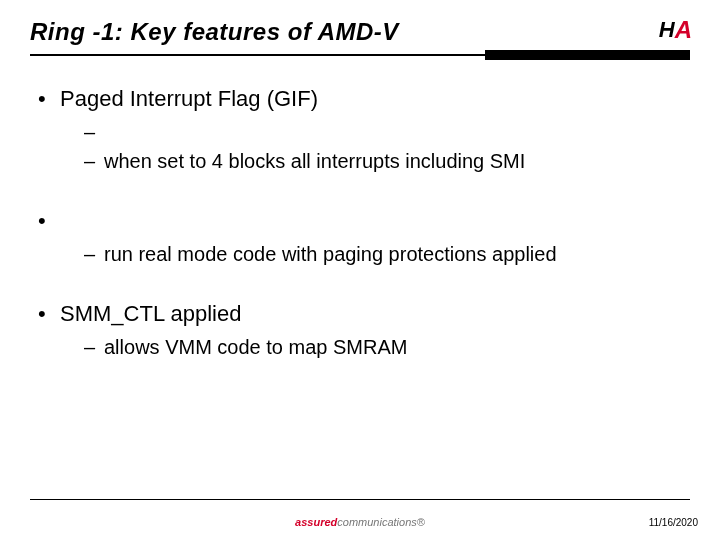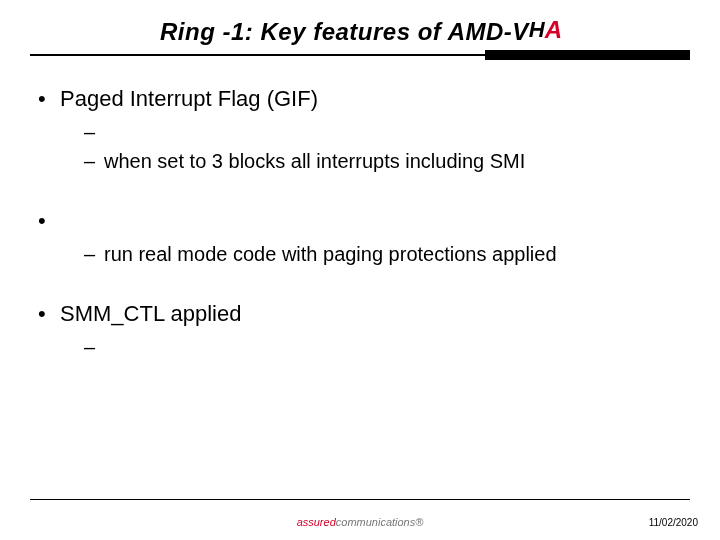--- a/index.html
+++ b/index.html
@@ -6,21 +6,21 @@
   body {
     width: 720px;
     height: 540px;
     background: #fff;
     font-family: Arial, Helvetica, sans-serif;
     position: relative;
     overflow: hidden;
   }
   .header {
     display: flex;
-    justify-content: center;
+    justify-content: space-between;
     align-items: flex-start;
     padding: 18px 30px 0 30px;
   }
   .title {
     font-style: italic;
     font-weight: bold;
     font-size: 24px;
     color: #000;
     letter-spacing: 0.5px;
   }
@@ -123,21 +123,21 @@
     justify-content: center;
     align-items: center;
   }
   .footer-brand {
     font-size: 11px;
     color: #777;
     font-style: italic;
   }
   .footer-brand .red {
     color: #d4002a;
-    font-weight: normal;
+    font-weight: bold;
     text-align: right;
   }
   .footer-date {
     position: absolute;
     right: 22px;
     bottom: 12px;
     font-size: 10px;
     color: #000;
   }
 </style>
@@ -165,46 +165,47 @@
   <div class="bullet-top">
     <span class="dot">•</span>
     <span>Paged Interrupt Flag (GIF)</span>
   </div>
   <div class="sub-list">
     <div class="sub-item">
       <span class="dash">–</span>
     </div>
     <div class="sub-item">
       <span class="dash">–</span>
-      <span>when set to 3 blocks all interrupts including SMI</span>
+      <span>when set to 4 blocks all interrupts including SMI</span>
     </div>
   </div>
 
   <div class="bullet-top">
     <span class="dot">•</span>
   </div>
   <div class="sub-list">
     <div class="sub-item">
       <span class="dash">–</span>
       <span>run real mode code with paging protections applied</span>
     </div>
   </div>
 
   <div class="bullet-top">
     <span class="dot">•</span>
     <span>SMM_CTL applied</span>
   </div>
   <div class="sub-list">
     <div class="sub-item">
       <span class="dash">–</span>
+      <span>allows VMM code to map SMRAM</span>
     </div>
   </div>
 
 </div>
 
 <div class="footer-rule"></div>
 
 <div class="footer">
   <span class="footer-brand">
     <span class="red">assured</span><span>communications</span><span>®</span>
   </span>
 </div>
-<div class="footer-date">11/02/2020</div>
+<div class="footer-date">11/16/2020</div>
 
 </body></html>

